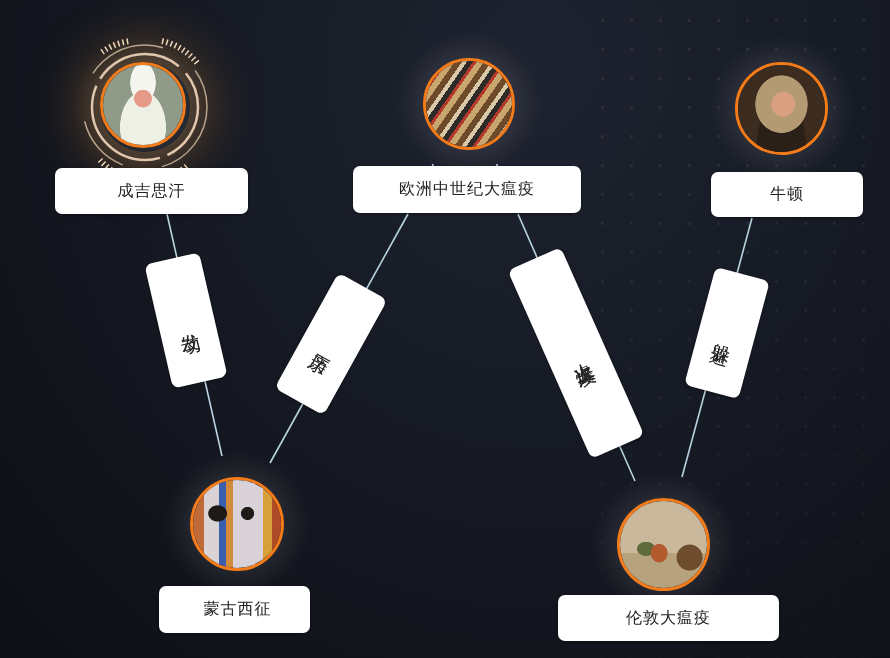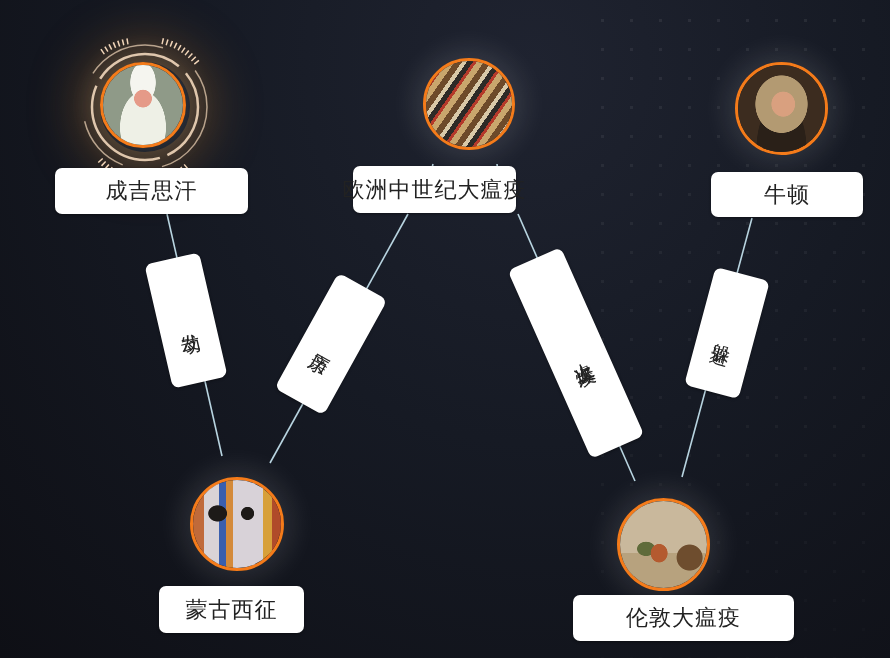--- a/index.html
+++ b/index.html
@@ -22,21 +22,21 @@
     border: 3px solid #f47b1a; box-sizing: border-box; overflow: hidden;
     box-shadow: 0 0 26px 10px rgba(255,255,255,0.10);
   }
   .avatar .img { width: 100%; height: 100%; }
   .halo {
     position: absolute; border-radius: 50%;
     box-shadow: 0 0 50px 22px rgba(190,120,40,0.35);
   }
   .label {
     position: absolute; background: #ffffff; border-radius: 7px;
-    color: #222; font-size: 22px; display: flex; align-items: center; justify-content: center;
+    color: #222; font-size: 16px; display: flex; align-items: center; justify-content: center;
     box-shadow: 0 1px 3px rgba(0,0,0,0.4); white-space: nowrap; letter-spacing: 1px;
   }
   .edge-label {
     position: absolute; background: #ffffff; border-radius: 7px; color: #222;
     font-size: 19px; display: flex; align-items: center; justify-content: center;
     box-shadow: 0 1px 3px rgba(0,0,0,0.4);
   }
   .edge-label span { writing-mode: vertical-rl; letter-spacing: 2px; }
 </style>
 </head>
@@ -69,42 +69,42 @@
   <div class="avatar" style="left:100px;top:62px;">
     <div class="img" style="background: radial-gradient(circle at 50% 42%, #e59a88 0 14%, transparent 15%), radial-gradient(ellipse at 50% 78%, #eef0e6 0 40%, transparent 41%), radial-gradient(ellipse at 50% 22%, #f5f5ef 0 22%, transparent 23%), #8f9a88;"></div>
   </div>
   <div class="label" style="left:55px;top:168px;width:193px;height:46px;">成吉思汗</div>
 </div>
 
 <div class="node">
   <div class="avatar" style="left:423px;top:58px;width:92px;height:92px;">
     <div class="img" style="background: repeating-linear-gradient(125deg, #6d4a2a 0 6px, #d9c9a8 6px 10px, #2d2a27 10px 15px, #b5392a 15px 18px, #c9a66d 18px 24px);"></div>
   </div>
-  <div class="label" style="left:353px;top:166px;width:163px;height:47px;">欧洲中世纪大瘟疫</div>
+  <div class="label" style="left:353px;top:166px;width:228px;height:47px;">欧洲中世纪大瘟疫</div>
 </div>
 
 <div class="node">
   <div class="avatar" style="left:735px;top:62px;width:93px;height:93px;">
     <div class="img" style="background: radial-gradient(ellipse at 52% 45%, #d9a07f 0 18%, transparent 19%), radial-gradient(ellipse at 50% 45%, #b39a72 0 42%, transparent 43%), radial-gradient(ellipse at 50% 95%, #2a2018 0 40%, transparent 41%), #3c2c1f;"></div>
   </div>
   <div class="label" style="left:691px;top:172px;width:152px;height:45px;margin-left:20px;">牛顿</div>
 </div>
 
 <div class="node">
   <div class="avatar" style="left:190px;top:477px;width:94px;height:94px;">
     <div class="img" style="background: radial-gradient(ellipse at 28% 38%, #1d1a18 0 10%, transparent 11%), radial-gradient(ellipse at 62% 38%, #1d1a18 0 8%, transparent 9%), linear-gradient(90deg, #c06a3a 0 12%, #d9d3d6 12% 30%, #3a5fae 30% 38%, #d48a3a 38% 45%, #d8d2d8 45% 80%, #d7a03a 80% 90%, #b04b2a 90%);"></div>
   </div>
-  <div class="label" style="left:159px;top:586px;width:145px;height:47px;">蒙古西征</div>
+  <div class="label" style="left:159px;top:586px;width:145px;height:47px;padding-left:6px;">蒙古西征</div>
 </div>
 
 <div class="node">
   <div class="avatar" style="left:617px;top:498px;width:93px;height:93px;">
     <div class="img" style="background: radial-gradient(circle at 80% 65%, #6e4d2e 0 14%, transparent 15%), radial-gradient(ellipse at 45% 60%, #b45a2f 0 12%, transparent 13%), radial-gradient(ellipse at 30% 55%, #5f6b3a 0 10%, transparent 11%), linear-gradient(180deg, #c9b89c 0 60%, #b7a27e 60%);"></div>
   </div>
-  <div class="label" style="left:573px;top:595px;width:221px;height:46px;">伦敦大瘟疫</div>
+  <div class="label" style="left:558px;top:595px;width:221px;height:46px;">伦敦大瘟疫</div>
 </div>
 
 <div class="edge-label" style="left:158px;top:257px;width:56px;height:127px;transform:rotate(-13deg);">
   <span>发动</span>
 </div>
 <div class="edge-label" style="left:303px;top:278px;width:56px;height:132px;transform:rotate(29deg);">
   <span>亲历</span>
 </div>
 <div class="edge-label" style="left:547px;top:250px;width:58px;height:206px;transform:rotate(-24deg);">
   <span>上次爆发</span>

